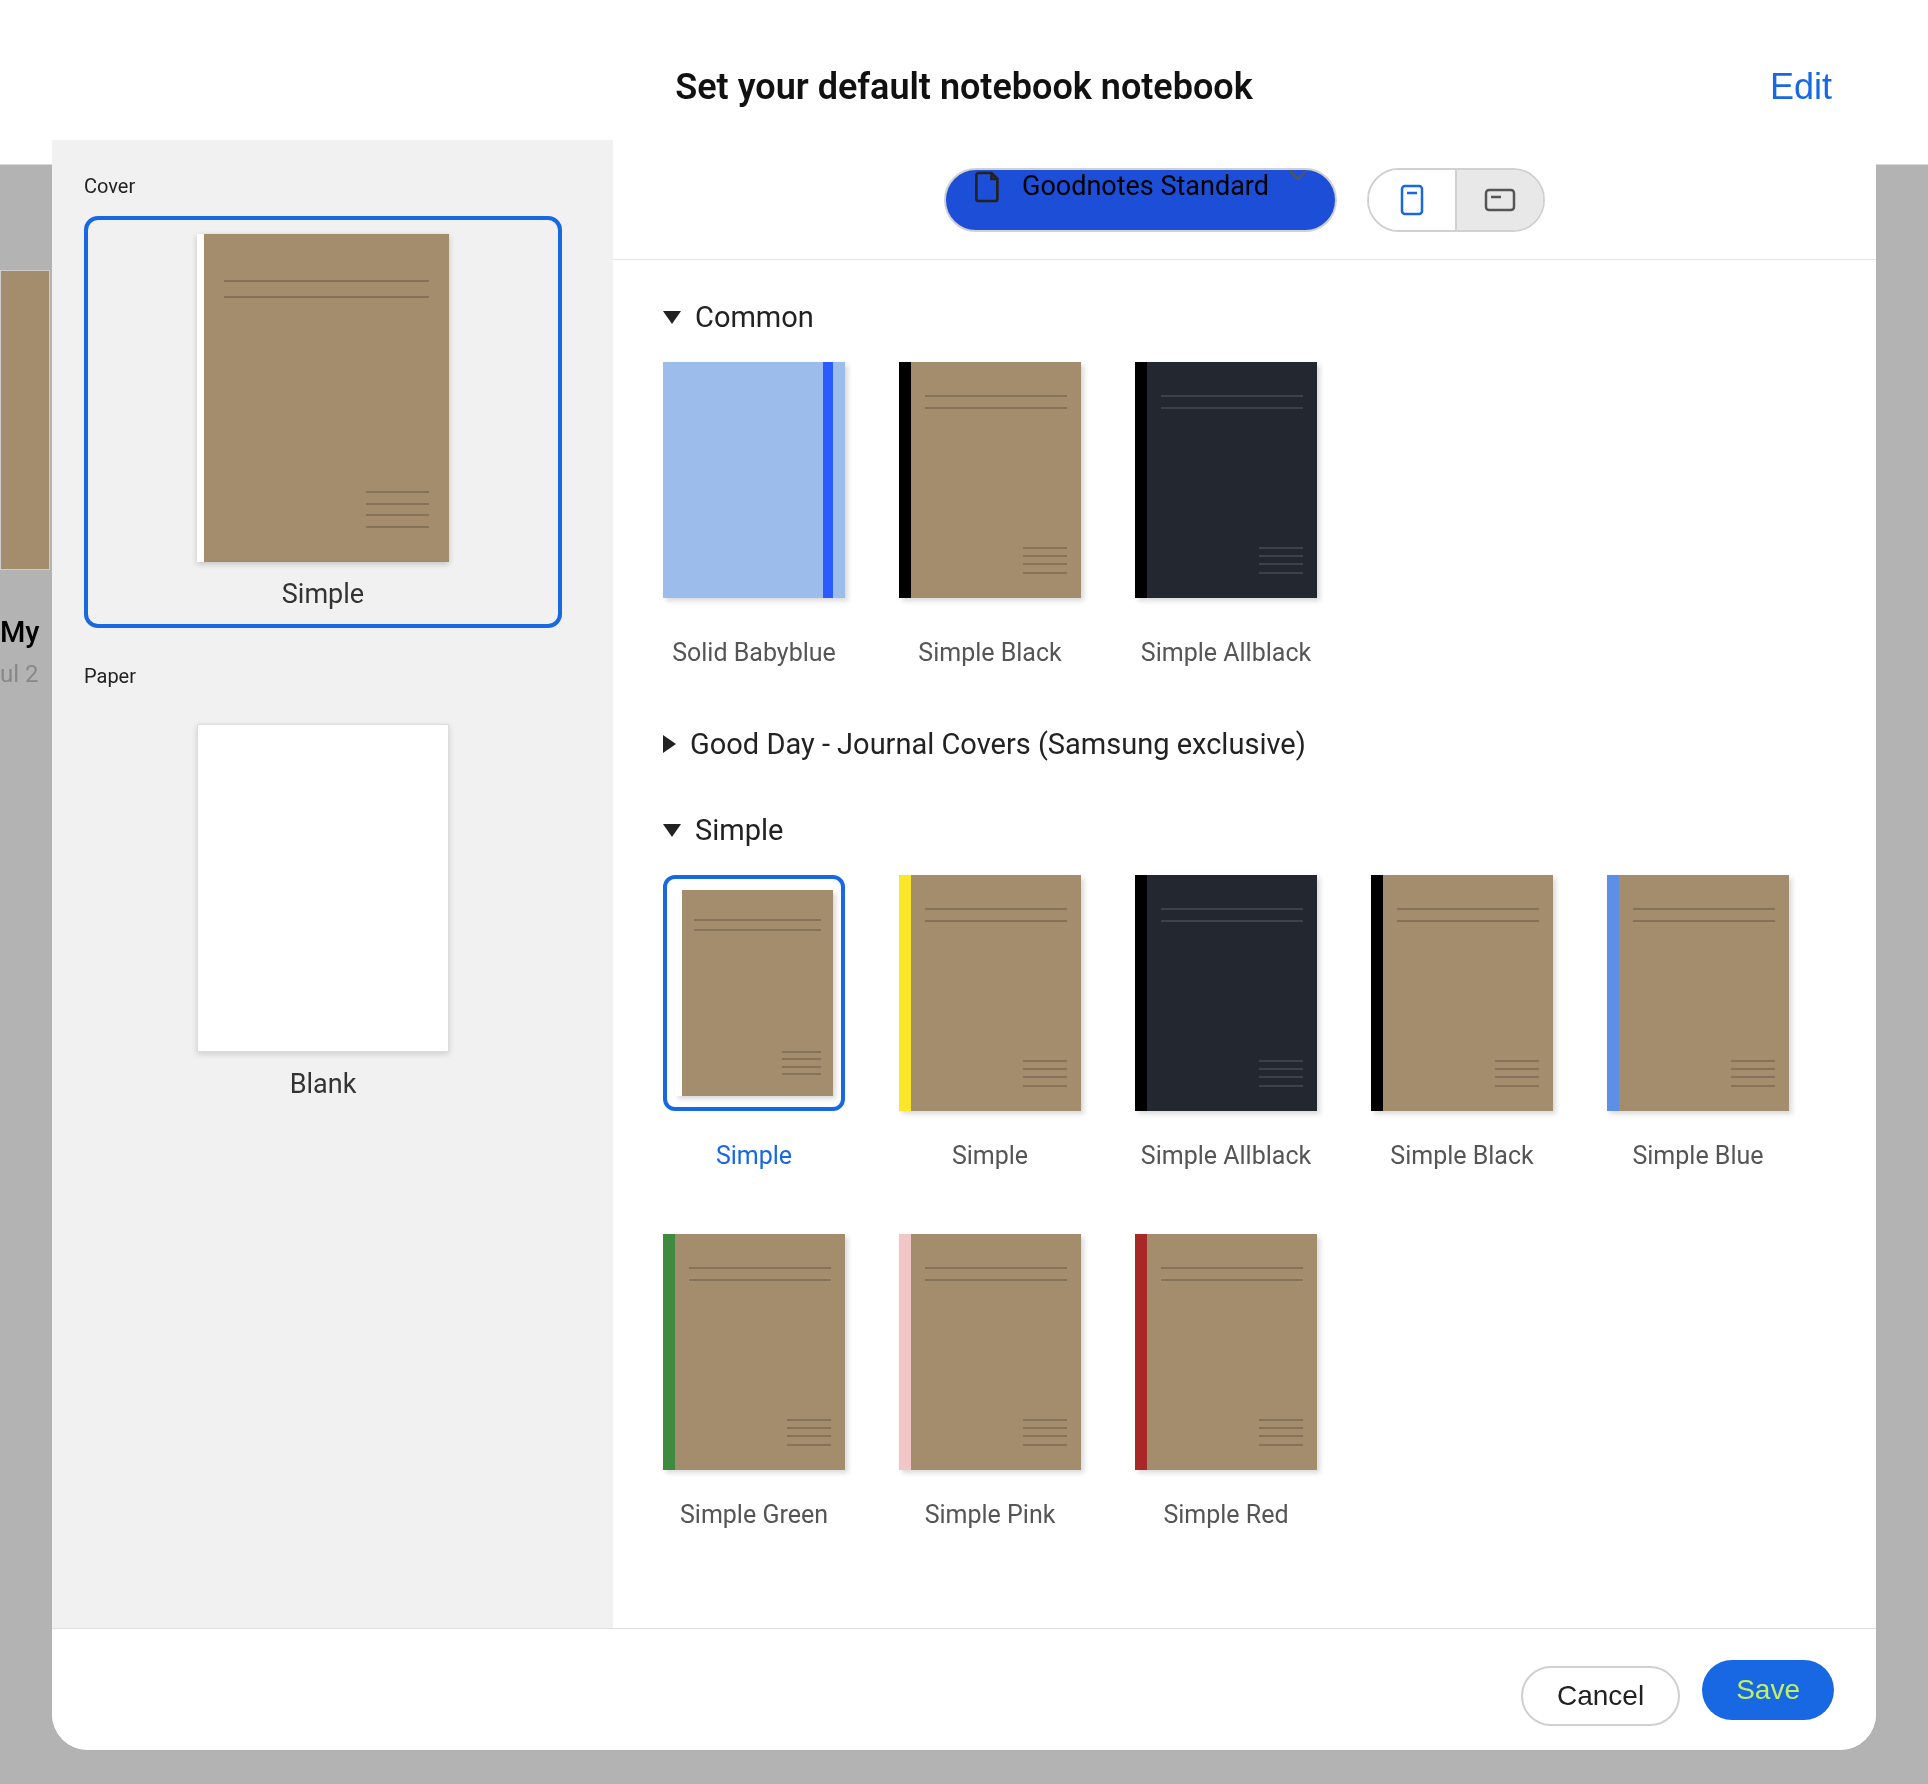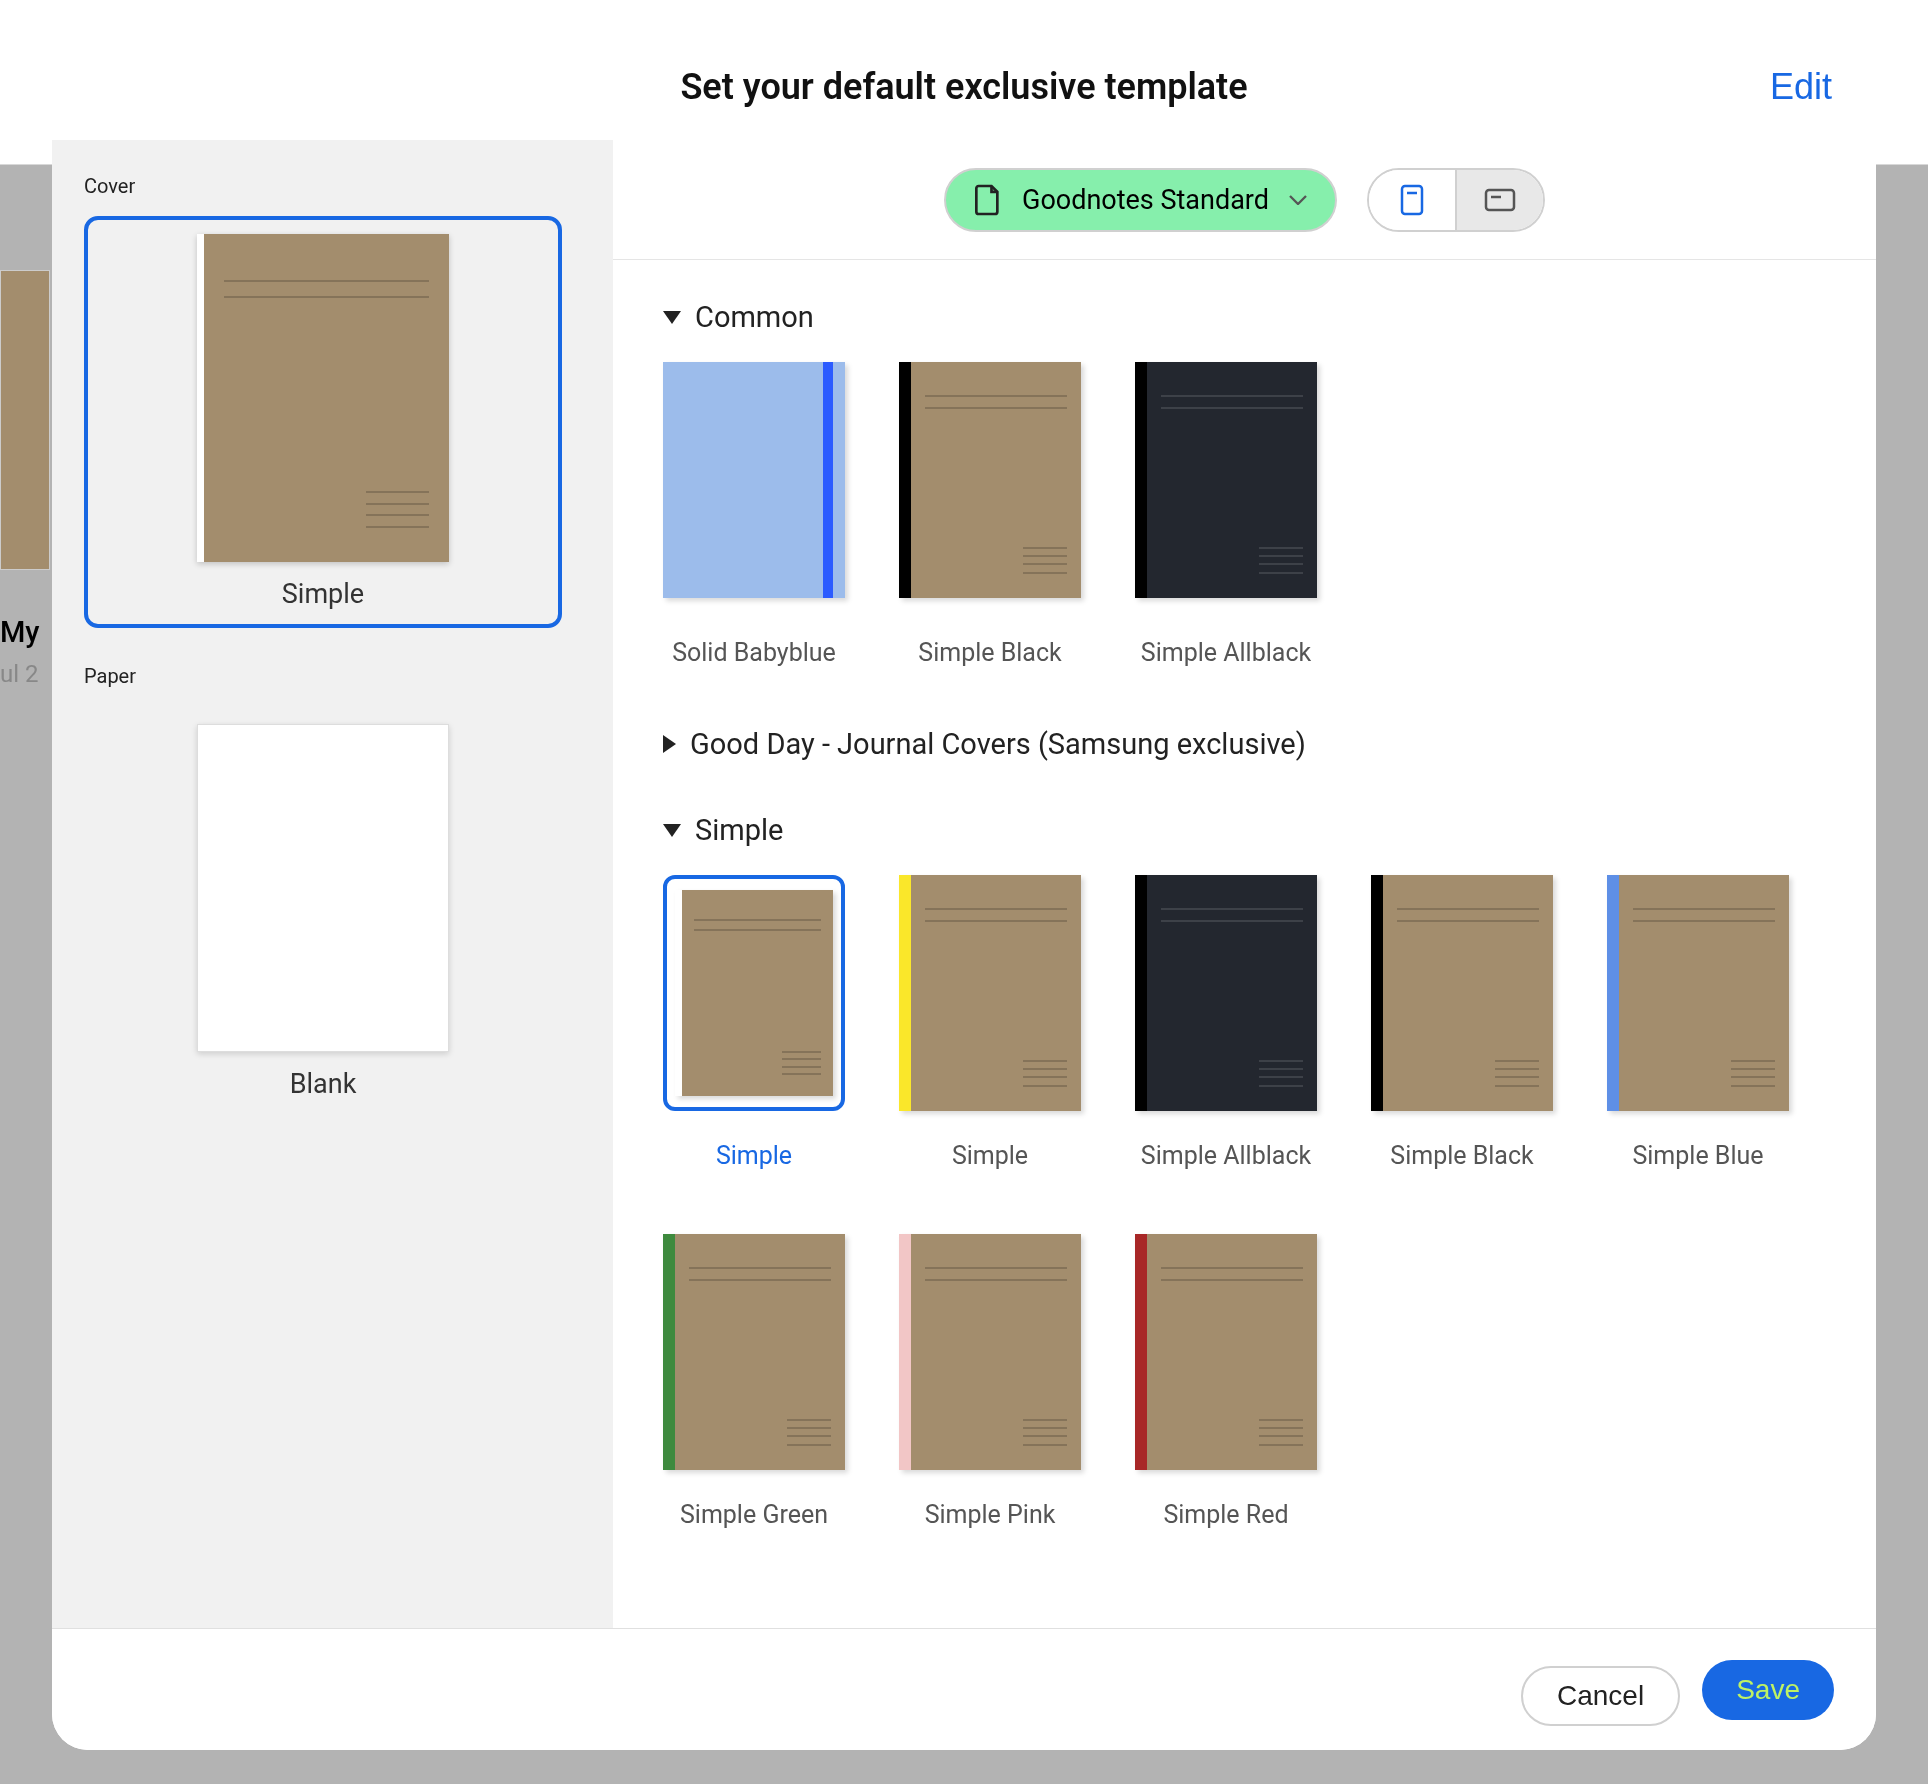--- a/index.html
+++ b/index.html
@@ -197,25 +197,24 @@
       gap: 30px;
       border-bottom: 1px solid #e5e5e5;
       flex-shrink: 0;
     }
     .size-dropdown {
       height: 64px;
       border: 2px solid #d0d0d0;
       border-radius: 32px;
       padding: 0 28px;
       display: flex;
-      align-items: center;
       gap: 20px;
       font-size: 27px;
       cursor: pointer;
-      background: #86efac;
+      background: #1d4ed8;
     }
     .chevron-down { width: 18px; height: 10px; }
     
     .orient-toggle {
       height: 64px;
       border: 2px solid #d0d0d0;
       border-radius: 32px;
       display: flex;
       overflow: hidden;
       background: #fff;
@@ -376,21 +375,21 @@
 <body>
 
 <div class="bg-topbar"></div>
 <div class="bg-notebook"></div>
 <div class="bg-text1">My</div>
 <div class="bg-text2">ul 2</div>
 
 <div class="modal">
 
   <div class="modal-header">
-    <div class="modal-title">Set your default exclusive template</div>
+    <div class="modal-title">Set your default notebook notebook</div>
     <button class="edit-btn">Edit</button>
   </div>
 
   <div class="modal-body">
 
     <div class="sidebar">
       <div class="sidebar-section-title">Cover</div>
       <div class="sidebar-item selected">
         <div class="cover-preview-lg">
           <div class="inner nb-lines">

